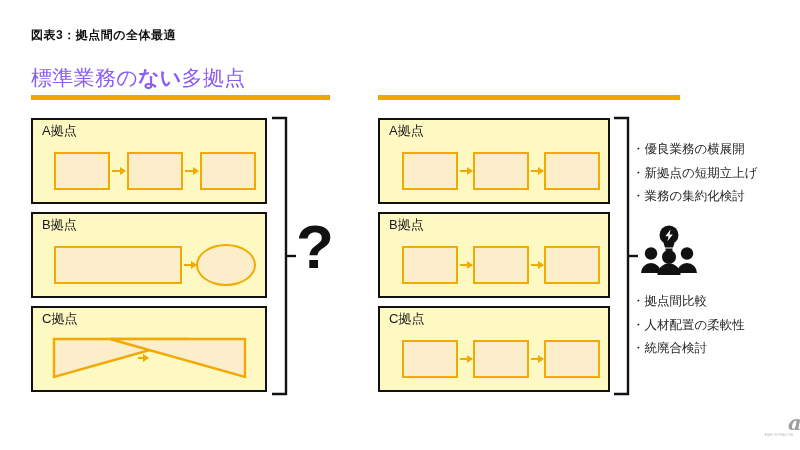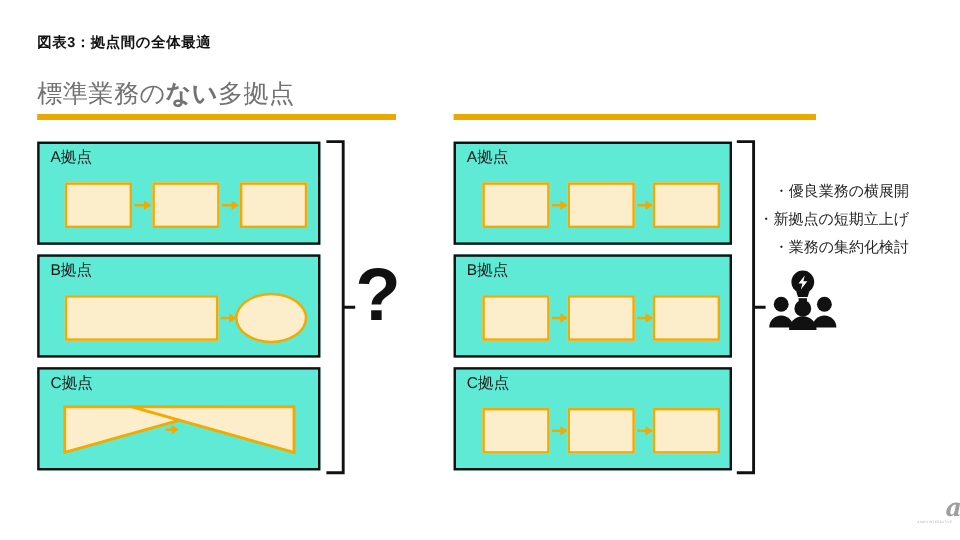--- a/index.html
+++ b/index.html
@@ -14,33 +14,33 @@
   .slide{position:absolute;inset:0;}
 
   
   .fig-title{
     position:absolute;left:31px;top:27px;
     font-size:12px;font-weight:bold;letter-spacing:.5px;
     color:#121212;white-space:nowrap;
   }
 
   
-  .col-head{position:absolute;font-size:21px;color:#737373;white-space:nowrap;letter-spacing:.3px;}
+  .col-head{position:absolute;font-size:21px;color:#8b5cf6;white-space:nowrap;letter-spacing:.3px;}
   .col-head .em{font-weight:bold;}
   .head-left{left:31px;top:64px;}
   .head-right{left:378px;top:64px;}
   .rule{position:absolute;height:5px;background:#eba900;}
   .rule-left{left:31px;top:95px;width:299px;}
   .rule-right{left:378px;top:95px;width:302px;}
 
   
   .site-box{
     position:absolute;
     border:2.5px solid #111111;
-    background:#5eead4;
+    background:#fef9c3;
     box-sizing:border-box;
     text-align:center;
   }
   .site-label{
     position:absolute;left:9px;top:4px;
     font-size:13px;color:#1a1a1a;line-height:1.1;white-space:nowrap;
   }
 
   
   .lb{left:31px;width:236px;height:86px;}
@@ -91,21 +91,21 @@
 
   
   .qmark{
     position:absolute;left:296px;top:216px;
     font-size:62px;font-weight:bold;line-height:1;
     color:#111111;
   }
 
   
   .bullets{position:absolute;font-size:12.5px;color:#262626;line-height:1.0;}
-  .bullets li{list-style:none;margin:10px 0 11px 0;white-space:nowrap;text-align:right;}
+  .bullets li{list-style:none;margin:0 0 11px 0;white-space:nowrap;}
   .bullets ul{margin:0;padding:0;}
   .bullets-top{left:632px;top:143px;}
   .bullets-bottom{left:632px;top:295px;}
 
   
   .people-icon{position:absolute;left:640px;top:224px;}
 
   
   .logo{
     position:absolute;left:764px;top:412px;
@@ -231,19 +231,26 @@
       <path d="M1,49 a10,10 0 0 1 20,0 Z" fill="#111111"></path>
 
       <circle cx="47" cy="29.5" r="6.2" fill="#111111"></circle>
       <path d="M37,49 a10,10 0 0 1 20,0 Z" fill="#111111"></path>
 
       <circle cx="29" cy="33" r="7" fill="#111111"></circle>
       <path d="M17.5,51 a11.5,11.5 0 0 1 23,0 Z" fill="#111111"></path>
     </svg>
   </div>
 
+  <div class="bullets bullets-bottom">
+    <ul>
+      <li>・拠点間比較</li>
+      <li>・人材配置の柔軟性</li>
+      <li>・統廃合検討</li>
+    </ul>
+  </div>
 
   <div class="logo">
     <div class="mark">ai</div>
     <div class="sub">ASAHI INTERACTIVE</div>
   </div>
 
 </div>
 
 </body></html>

